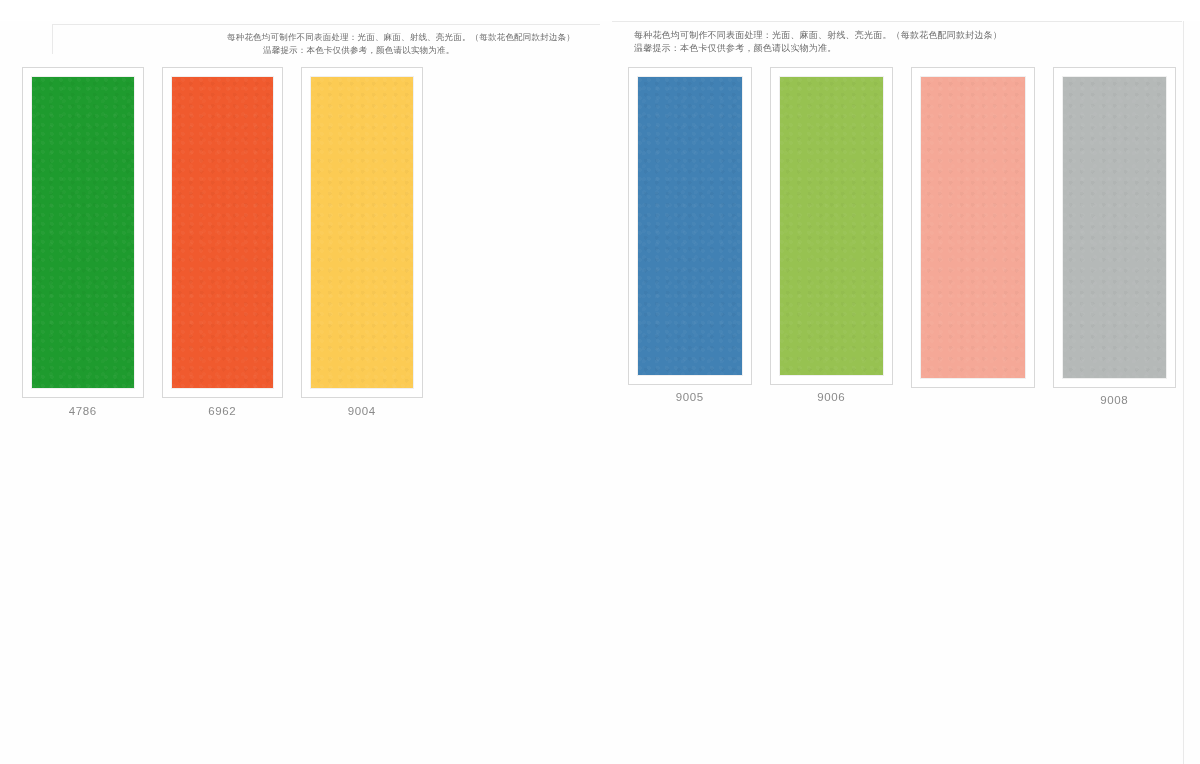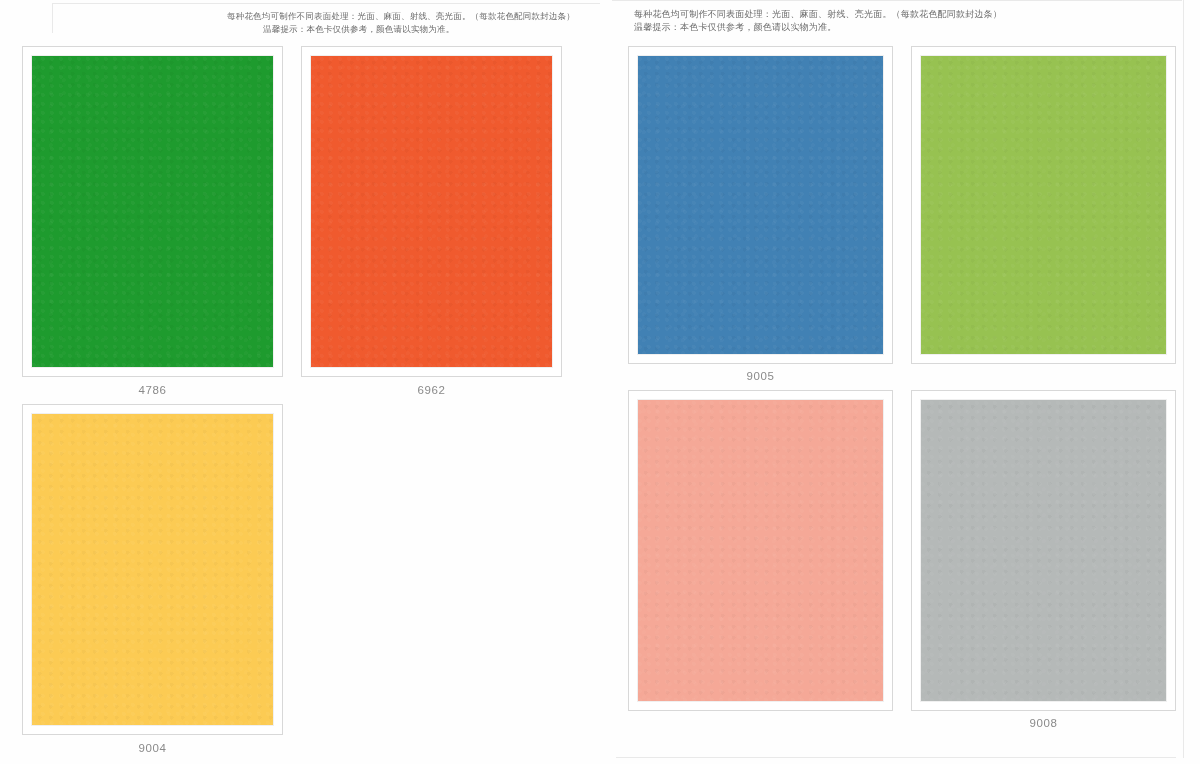--- a/index.html
+++ b/index.html
@@ -13,20 +13,21 @@
     overflow: hidden;
     font-family: "Liberation Sans", sans-serif;
     position: relative;
   }
 
   .catalog {
     position: relative;
     width: 1200px;
     height: 551px;
     background: #0f172a;
+    margin-top: 21px;
   }
 
   
   .page {
     position: absolute;
     top: 0;
     height: 764px;
     background: #fefefe;
   }
   .page-left  { left: 0;    width: 600px; }
@@ -55,21 +56,21 @@
   .note-left  { left: 227px; top: 10px; }
   .note-right { left: 634px; top: 8px; font-size: 9px; }
   .note .line-2 { display: block; }
   .note-left  .line-2 { padding-left: 36px; }
   .note-right .line-2 { padding-left: 0px; }
 
   
   .grid {
     position: absolute;
     display: grid;
-    grid-template-columns: repeat(2, 1fr);
+    grid-template-columns: repeat(4, 1fr);
     column-gap: 18px;
     row-gap: 8px;
   }
   .grid-left  { left: 22px;  top: 46px; width: 540px; }
   .grid-right { left: 628px; top: 46px; width: 548px; }
 
   .swatch-cell {
     display: flex;
     flex-direction: column;
     align-items: stretch;
@@ -177,20 +178,21 @@
       <div class="card">
         <div class="color-panel" style="background-color: rgb(65, 129, 180);"></div>
       </div>
       <div class="swatch-label">9005</div>
     </div>
 
     <div class="swatch-cell row-1">
       <div class="card">
         <div class="color-panel" style="background-color: rgb(151, 194, 81);"></div>
       </div>
+      <div class="swatch-label">9006</div>
     </div>
 
     <div class="swatch-cell row-2">
       <div class="card">
         <div class="color-panel" style="background-color: rgb(245, 168, 151);"></div>
       </div>
     </div>
 
     <div class="swatch-cell row-2">
       <div class="card">

